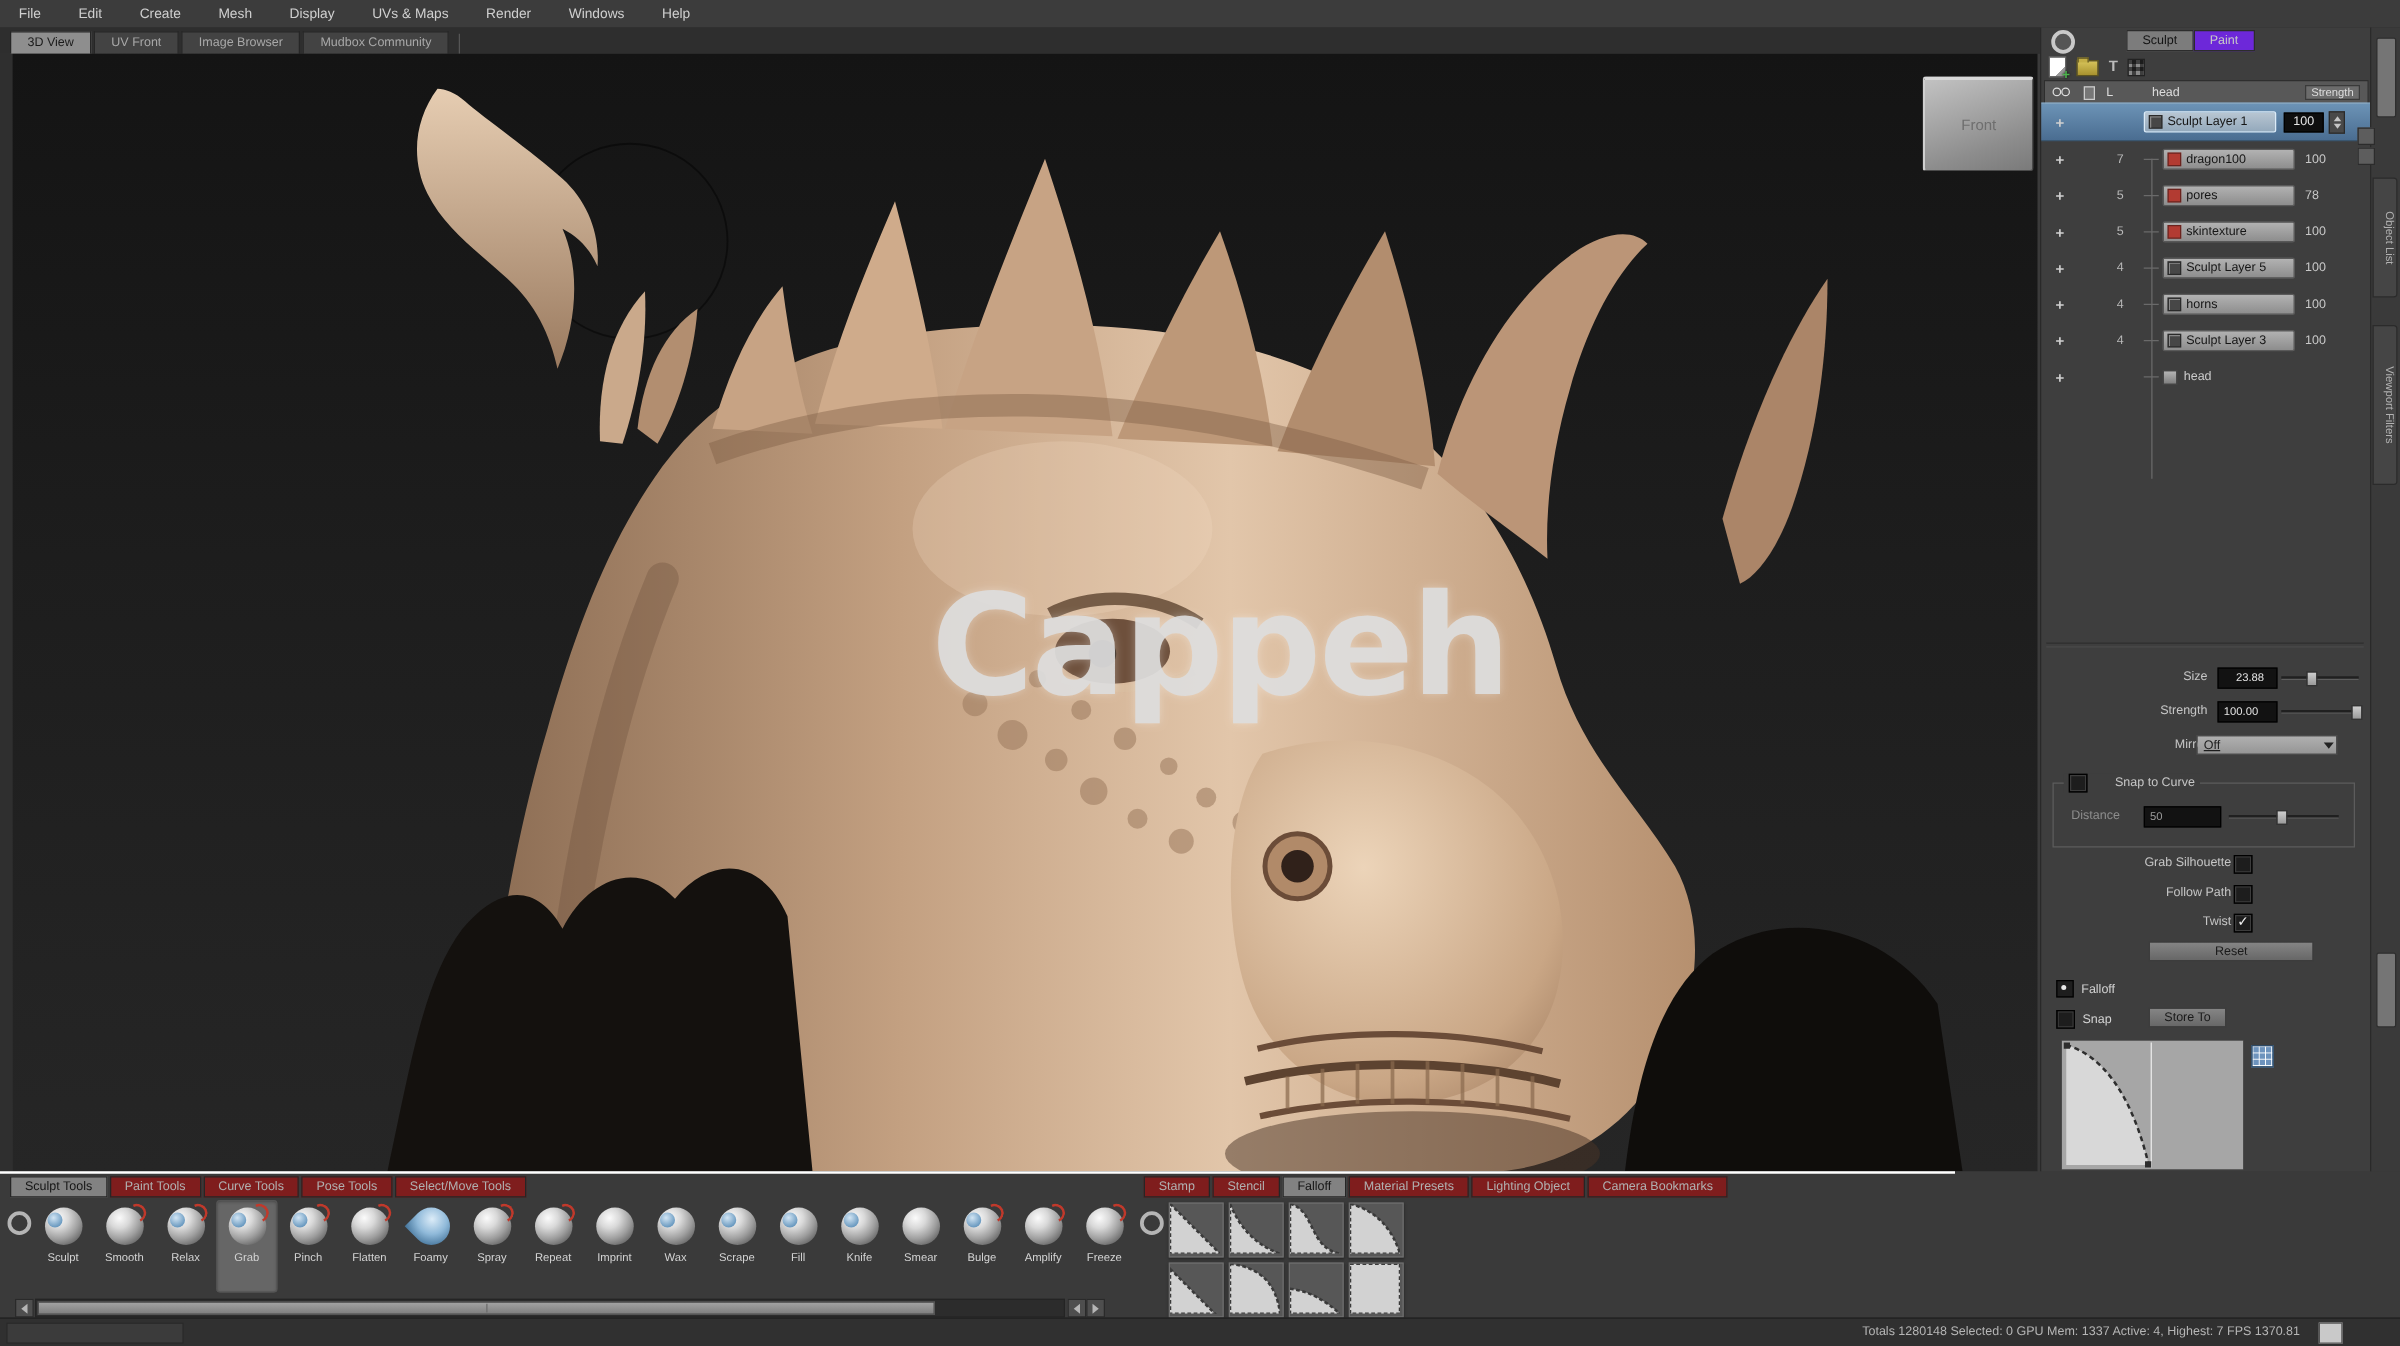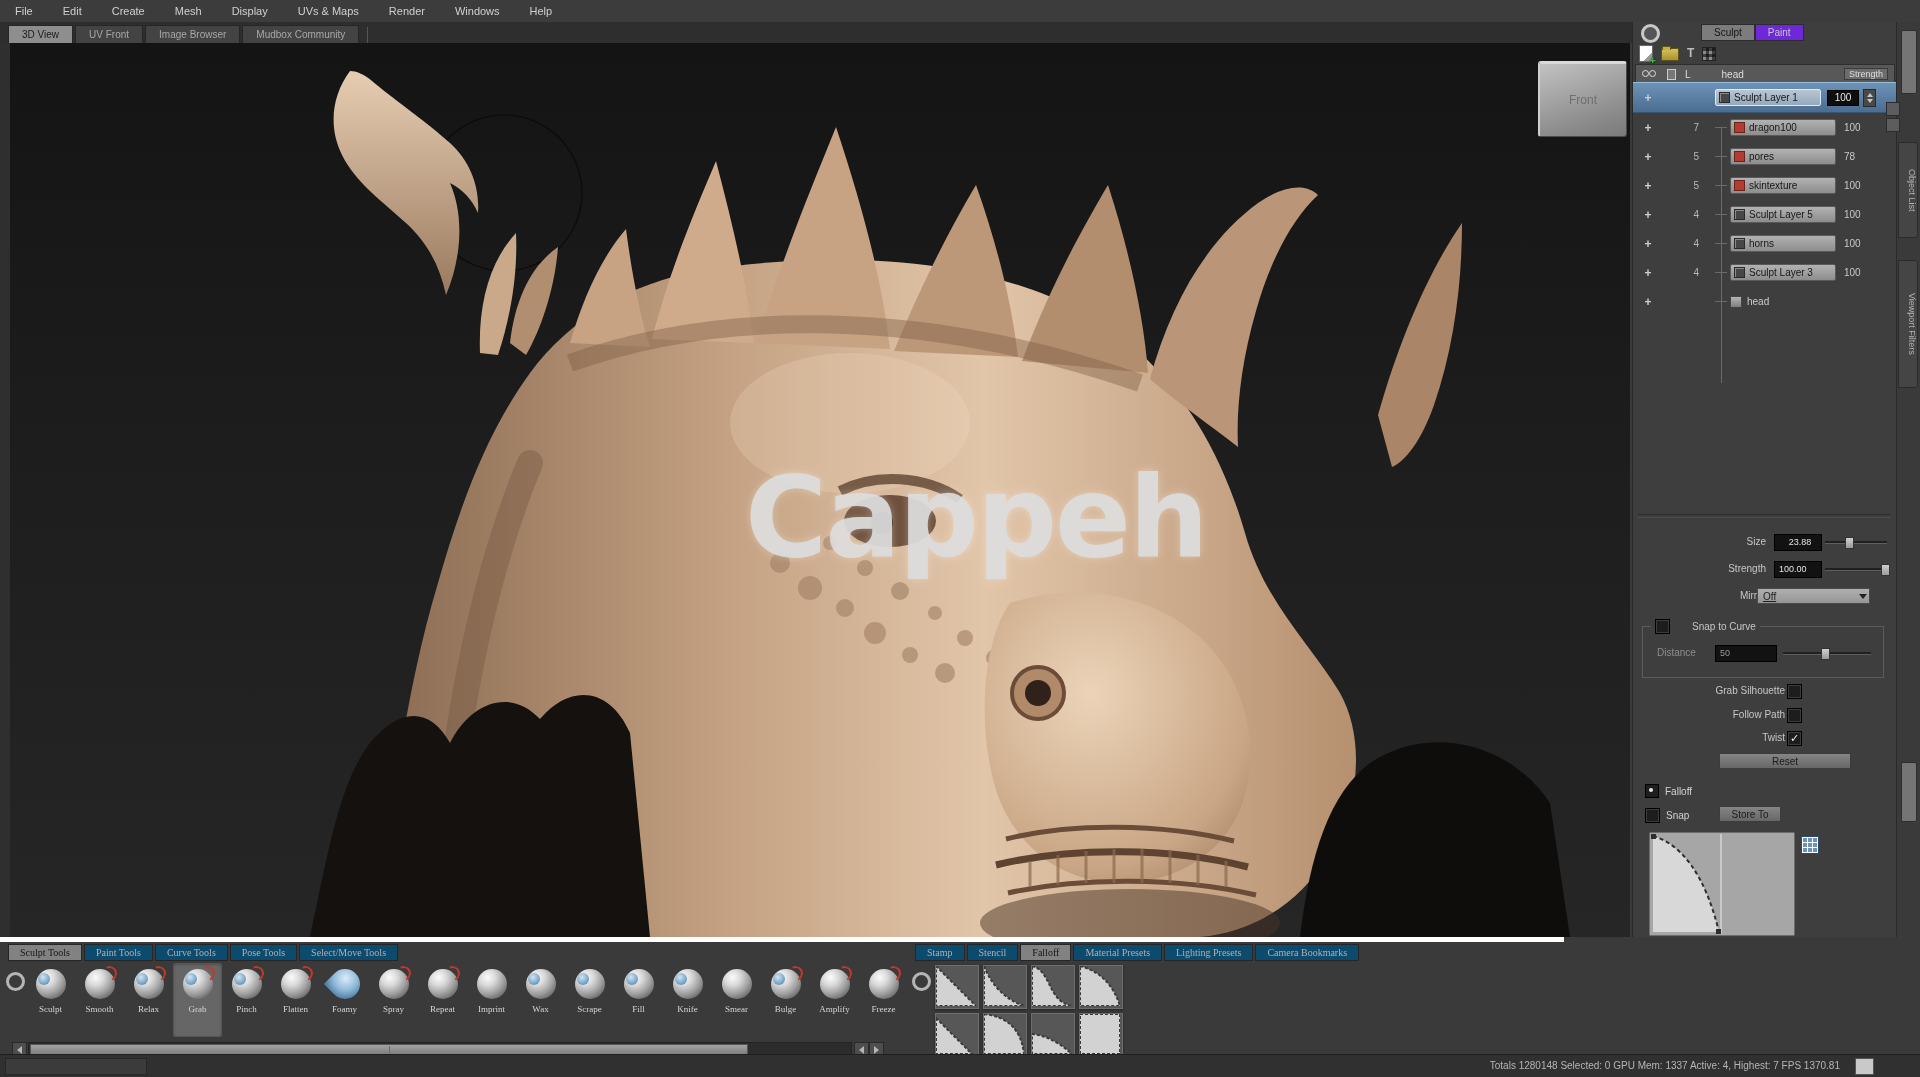--- a/index.html
+++ b/index.html
@@ -122,23 +122,23 @@
   .strip{position:absolute;left:1896px;top:22px;width:24px;height:915px;background:#3a3a3a;
          border-left:1px solid #2a2a2a;box-sizing:border-box;}
   .strip .thumb{position:absolute;left:4px;width:14px;background:#757575;border:1px solid #2e2e2e;
                 border-radius:2px;}
   .strip .sbtn{position:absolute;left:-11px;width:12px;height:12px;background:#5d5d5d;border:1px solid #2c2c2c;}
   .vtab-side{position:absolute;left:1px;width:20px;background:#454545;border:1px solid #2b2b2b;
              border-radius:0 3px 3px 0;color:#b2b2b2;font-size:9px;writing-mode:vertical-rl;
              text-align:center;padding:6px 0;box-sizing:border-box;}
   
   .trays{position:absolute;left:0;top:937px;width:1564px;height:117px;background:#3a3a3a;
-         border-top:5px solid #ffffff;box-sizing:border-box;font-family:Liberation Serif, serif;}
+         border-top:2px solid #ffffff;box-sizing:border-box;}
   .traytabs{position:absolute;top:2px;display:flex;gap:2px;}
-  .ttab{font-size:10px;padding:2px 11px;background:#0c4a6e;color:#b0b0b0;border:1px solid #262626;}
+  .ttab{font-size:10px;padding:2px 11px;background:#7f1d1d;color:#b0b0b0;border:1px solid #262626;}
   .ttab.active{background:#828282;color:#151515;}
   .gear{position:absolute;width:13px;height:13px;border:3px solid #b5b5b5;border-radius:50%;background:#3a3a3a;}
   .tools{position:absolute;left:26px;top:21px;width:880px;height:78px;display:flex;overflow:hidden;}
   .tool{width:49px;height:74px;display:flex;flex-direction:column;align-items:center;flex:none;
         padding-top:6px;box-sizing:border-box;border-radius:3px;}
   .tool.selected{background:#666;box-shadow:inset 0 0 0 1px #555, inset 0 1px 3px rgba(0,0,0,.4);}
   .ball{position:relative;width:30px;height:30px;border-radius:50%;
         background:radial-gradient(circle at 35% 28%,#fbfbfb,#d9d9d9 28%,#9e9e9e 58%,#585858 88%);}
   .ball.droplet{background:radial-gradient(circle at 38% 35%,#dcecf8,#8fb9d9 45%,#3f6f96 85%);
                 border-radius:50% 50% 50% 0;transform:rotate(45deg);}
@@ -474,21 +474,21 @@
         <div class="ttab">Paint Tools</div>
         <div class="ttab">Curve Tools</div>
         <div class="ttab">Pose Tools</div>
         <div class="ttab">Select/Move Tools</div>
       </div>
     <div class="traytabs" style="left:915px;">
         <div class="ttab">Stamp</div>
         <div class="ttab">Stencil</div>
         <div class="ttab active">Falloff</div>
         <div class="ttab">Material Presets</div>
-        <div class="ttab">Lighting Presets</div>
+        <div class="ttab">Lighting Object</div>
         <div class="ttab">Camera Bookmarks</div>
       </div>
     <span class="gear" style="left:6px;top:30px;"></span>
     <span class="gear" style="left:912px;top:30px;"></span>
     <div class="tools">
         <div class="tool">
           <span class="ball">
             <i class="acc acc-blue"></i>
           </span>
           <span class="tlabel">Sculpt</span>

